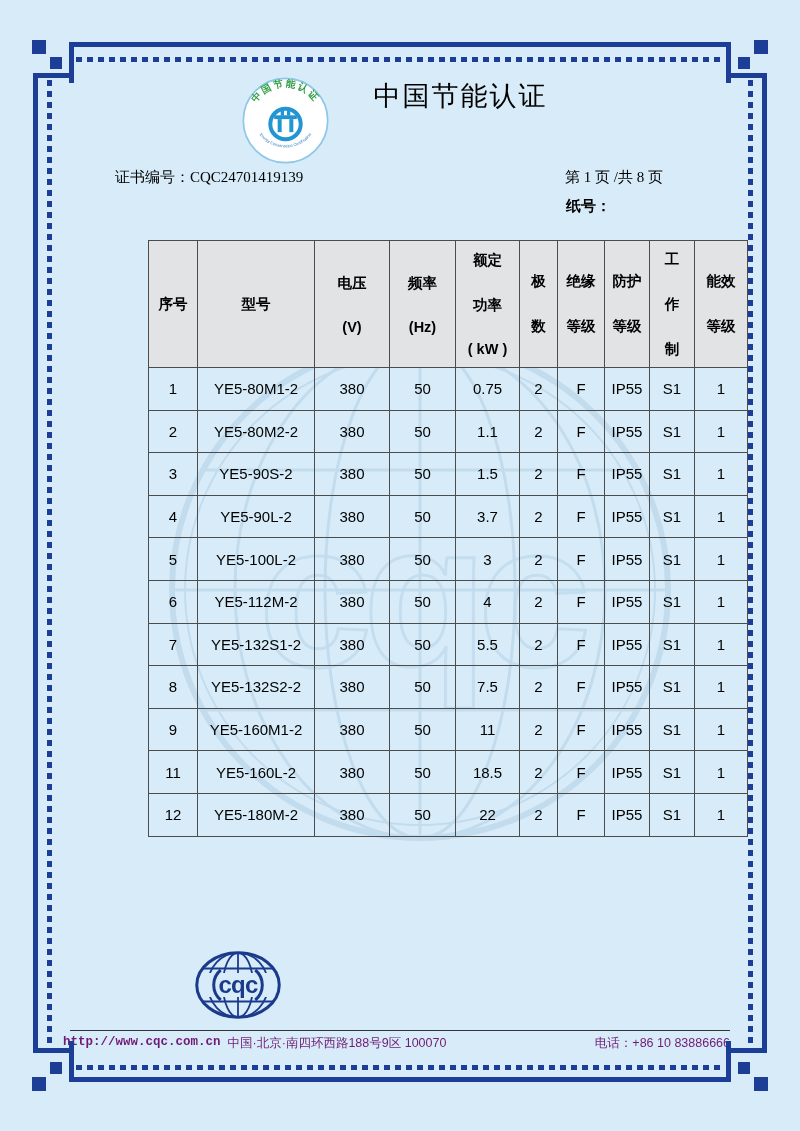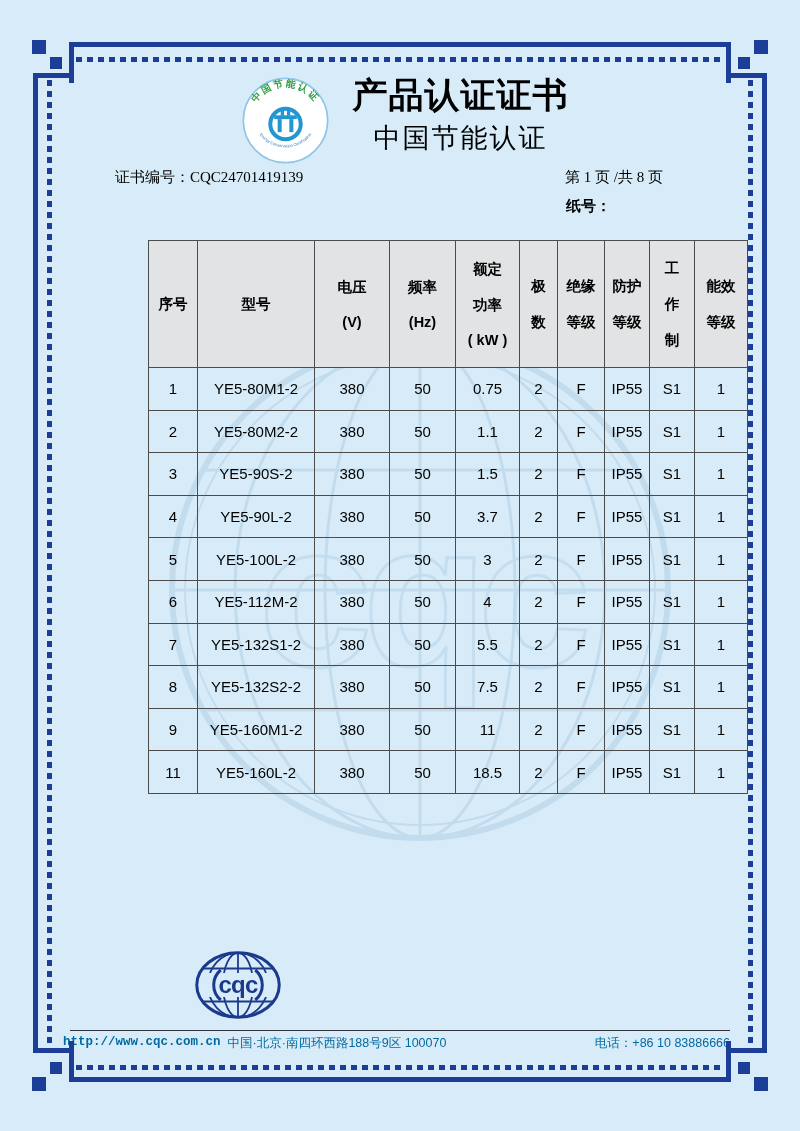--- a/index.html
+++ b/index.html
@@ -34,28 +34,28 @@
   
   .spec-table{
     position:absolute;left:148px;top:240px;width:599px;z-index:2;
     border-collapse:collapse;table-layout:fixed;
   }
   .spec-table th,.spec-table td{
     border:1.6px solid #4c4c4c;text-align:center;vertical-align:middle;padding:0;
   }
   .spec-table thead tr{height:127px;}
   .spec-table th{background:#e2e3e4;font-size:14.5px;font-weight:bold;}
-  .th-wrap{display:flex;flex-direction:column;justify-content:center;align-items:center;gap:17px;}
+  .th-wrap{display:flex;flex-direction:column;justify-content:center;align-items:center;gap:26px;}
   .spec-table tbody tr{height:42.6px;}
   .spec-table td{font-size:15px;background:transparent;}
   
   .cqc-logo{position:absolute;left:193px;top:948px;width:90px;height:74px;z-index:2;}
   .org-name{position:absolute;left:287px;top:963px;font-size:33px;letter-spacing:1px;color:#1c1c1c;z-index:2;white-space:nowrap;}
   .bottom-rule{position:absolute;left:70px;top:1030px;width:660px;height:1px;background:#30343f;z-index:2;}
-  .bottom-text{position:absolute;top:1035px;font-size:12.5px;color:#0369a1;z-index:2;white-space:nowrap;}
+  .bottom-text{position:absolute;top:1035px;font-size:12.5px;color:#701a75;z-index:2;white-space:nowrap;}
   .website{left:63px;font-family:"Liberation Mono",monospace;font-weight:bold;}
   .address{left:0;width:674px;text-align:center;}
   .phone{right:70px;}
 </style>
 </head>
 <body>
 
 <div class="page">
 
   <div>
@@ -105,21 +105,20 @@
       <circle cx="50" cy="54" r="17.5" fill="none" stroke="#2196d3" stroke-width="4.6"></circle>
       <rect x="37" y="44" width="26" height="4.4"></rect>
       <rect x="41" y="48.4" width="4.6" height="15"></rect>
       <rect x="54.4" y="48.4" width="4.6" height="15"></rect>
       <rect x="44.5" y="37" width="3.8" height="7.4"></rect>
       <rect x="51.7" y="37" width="3.8" height="7.4"></rect>
     </g>
   </svg>
 
   <div class="title-block">
-    <div class="title">产品认证证书</div>
     <div class="subtitle">中国节能认证</div>
   </div>
 
   <div class="cert-line meta-serif">
     <span>证书编号：</span><span>CQC24701419139</span>
   </div>
   <div class="page-info meta-serif">第 1 页 /共 8 页</div>
   <div class="paper-no">纸号：</div>
 
   <svg class="watermark" viewBox="0 0 584 584">
@@ -334,20 +333,32 @@
           <td>YE5-160L-2</td>
           <td>380</td>
           <td>50</td>
           <td>18.5</td>
           <td>2</td>
           <td>F</td>
           <td>IP55</td>
           <td>S1</td>
           <td>1</td>
         </tr>
+        <tr>
+          <td>12</td>
+          <td>YE5-180M-2</td>
+          <td>380</td>
+          <td>50</td>
+          <td>22</td>
+          <td>2</td>
+          <td>F</td>
+          <td>IP55</td>
+          <td>S1</td>
+          <td>1</td>
+        </tr>
       </tbody>
   </table>
 
   <svg class="cqc-logo" viewBox="0 0 120 96">
     <defs>
         <clipPath id="globeClip">
           <ellipse cx="60" cy="48" rx="55" ry="43"></ellipse>
         </clipPath>
       </defs>
     <ellipse cx="60" cy="48" rx="55" ry="43" fill="none" stroke="#1b3a8c" stroke-width="4"></ellipse>

